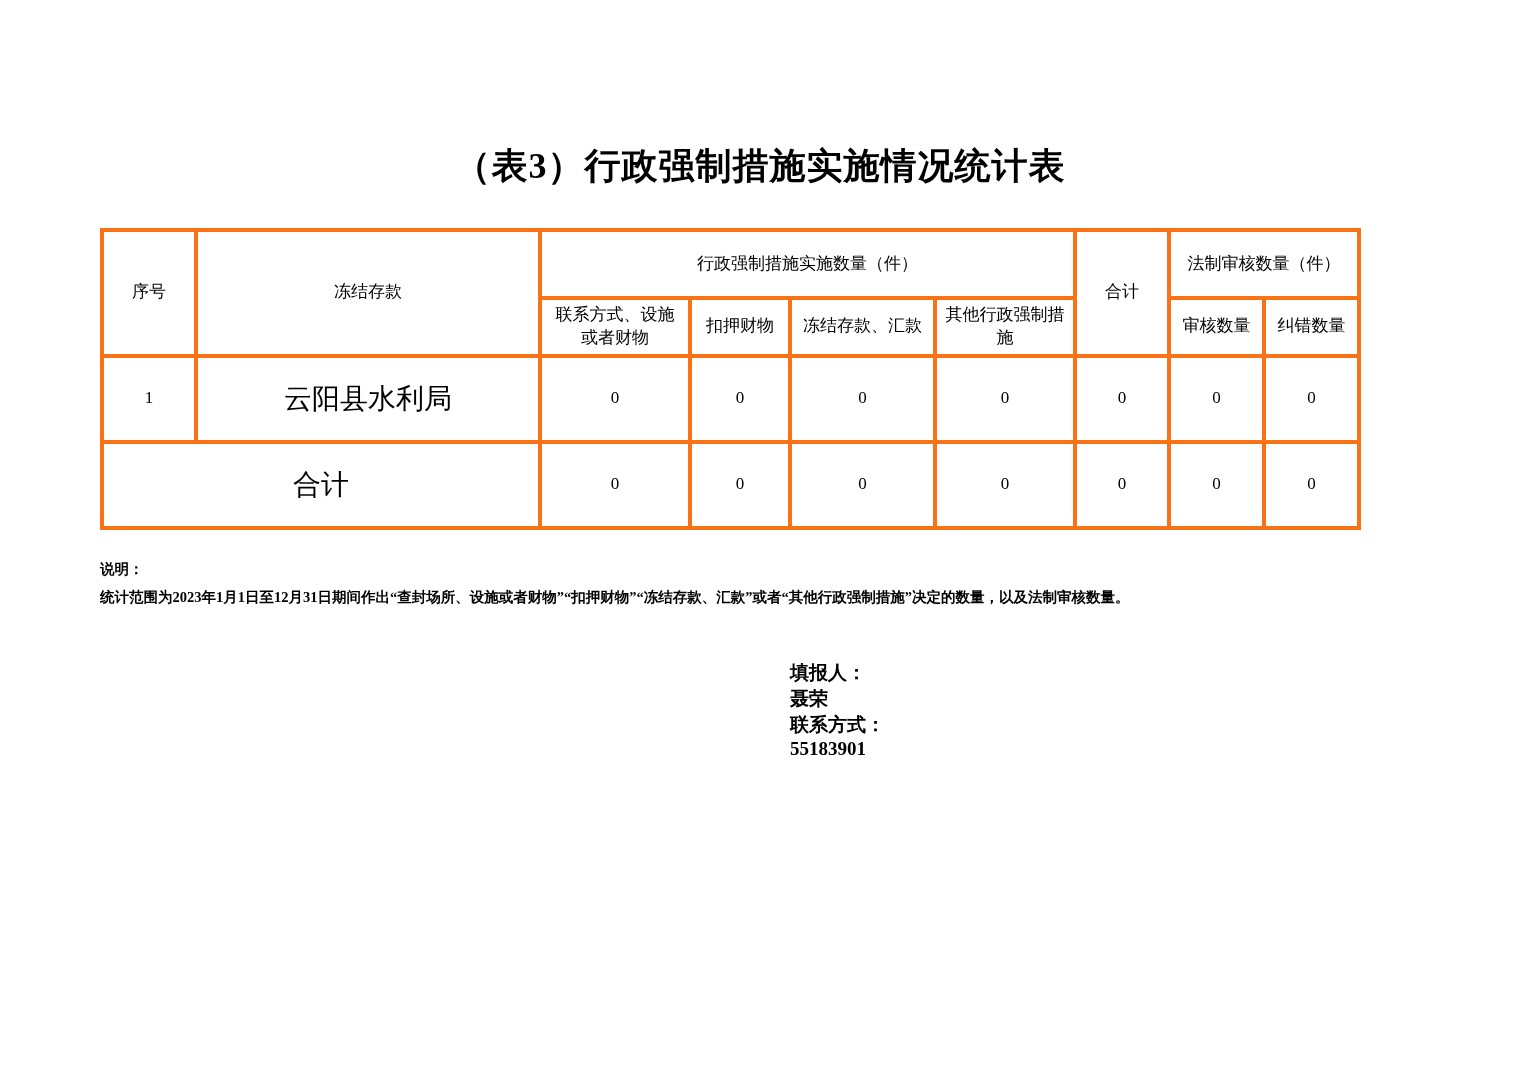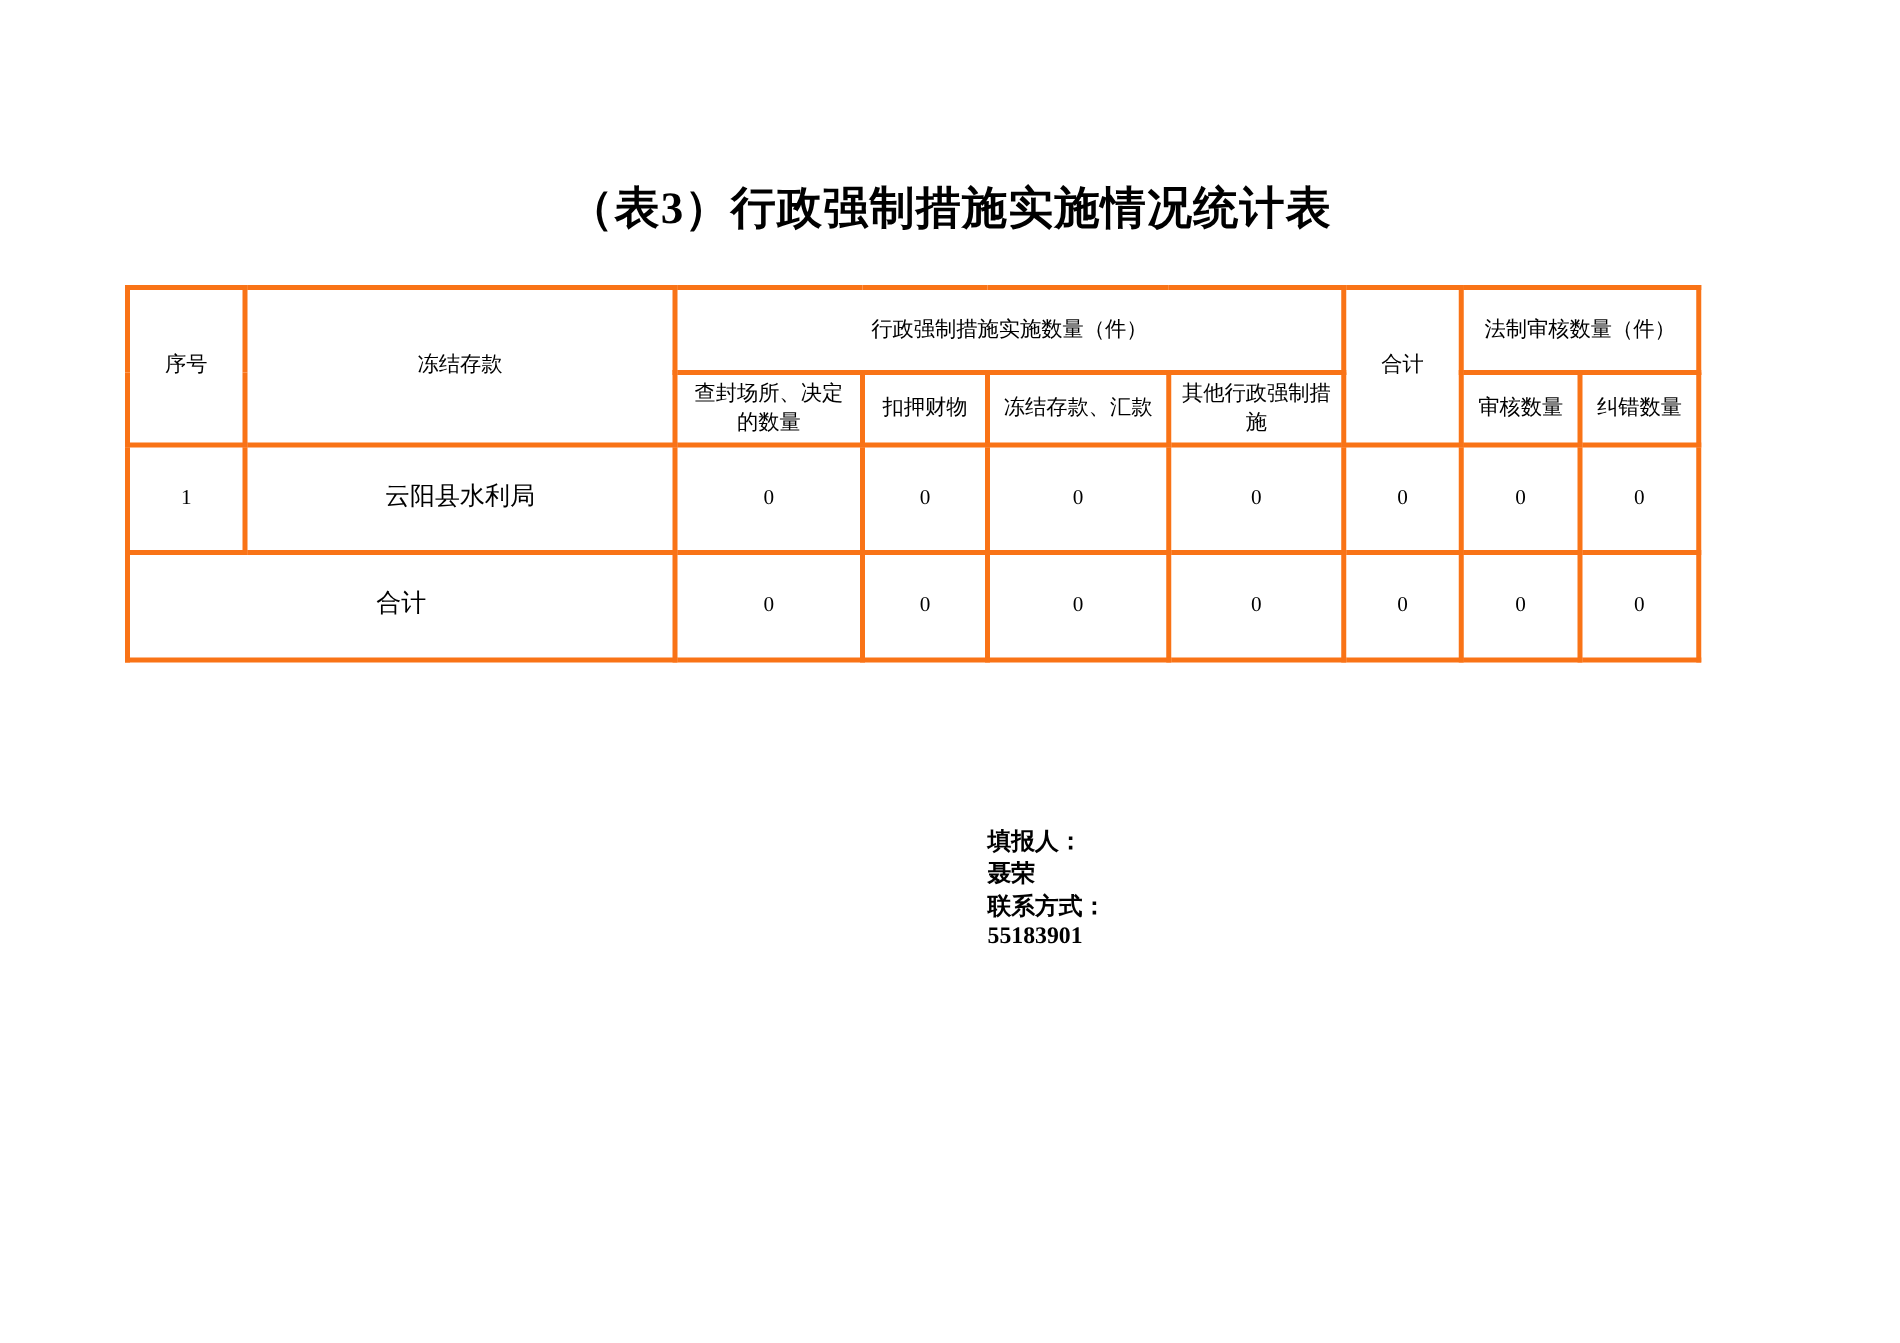--- a/index.html
+++ b/index.html
@@ -69,22 +69,21 @@
   .row-data td {
     height: 74px;
     font-size: 19px;
   }
   .row-total td {
     height: 74px;
     font-size: 19px;
   }
   .row-data .unit-name,
   .row-total .total-label {
-    font-size: 20px;
-    font-family: Liberation Mono, monospace;
+    font-size: 28px;
   }
   .hdr-row1 td { height: 56px; }
   .hdr-row2 td { height: 44px; }
   .notes {
     position: absolute;
     top: 556px;
     left: 100px;
     width: 1320px;
     font-size: 14.5px;
     line-height: 1.9;
@@ -136,21 +135,21 @@
     </colgroup>
     <tbody>
       <tr class="hdr-row1">
         <td rowspan="3" class="hdr-group">序号</td>
         <td rowspan="3" class="hdr-group">冻结存款</td>
         <td colspan="4" class="hdr-group">行政强制措施实施数量（件）</td>
         <td rowspan="3" class="hdr-group">合计</td>
         <td colspan="2" class="hdr-group">法制审核数量（件）</td>
       </tr>
       <tr class="hdr-row2">
-        <td rowspan="2" class="hdr-sub">查封场所、决定的数量</td>
+        <td rowspan="2" class="hdr-sub">联系方式、设施或者财物</td>
         <td rowspan="2" class="hdr-sub">扣押财物</td>
         <td rowspan="2" class="hdr-sub">冻结存款、汇款</td>
         <td rowspan="2" class="hdr-sub">其他行政强制措施</td>
         <td rowspan="2" class="hdr-sub">审核数量</td>
         <td rowspan="2" class="hdr-sub">纠错数量</td>
       </tr>
       <tr class="hdr-row3"></tr>
 
       <tr class="row-data">
         <td>1</td>
@@ -170,20 +169,24 @@
         <td>0</td>
         <td>0</td>
         <td>0</td>
         <td>0</td>
         <td>0</td>
         <td>0</td>
       </tr>
     </tbody>
   </table>
 
+  <div class="notes">
+    <div class="note-line">说明：</div>
+    <div class="note-line">统计范围为2023年1月1日至12月31日期间作出“查封场所、设施或者财物”“扣押财物”“冻结存款、汇款”或者“其他行政强制措施”决定的数量，以及法制审核数量。</div>
+  </div>
 
   <div class="footer">
     <div class="f-inner">
       <span class="lbl-reporter">填报人：</span>
       <span class="val-reporter">聂荣</span>
       <span class="lbl-contact">联系方式：</span>
       <span class="spacer-gap"></span>
       <span class="val-contact">55183901</span>
     </div>
   </div>

